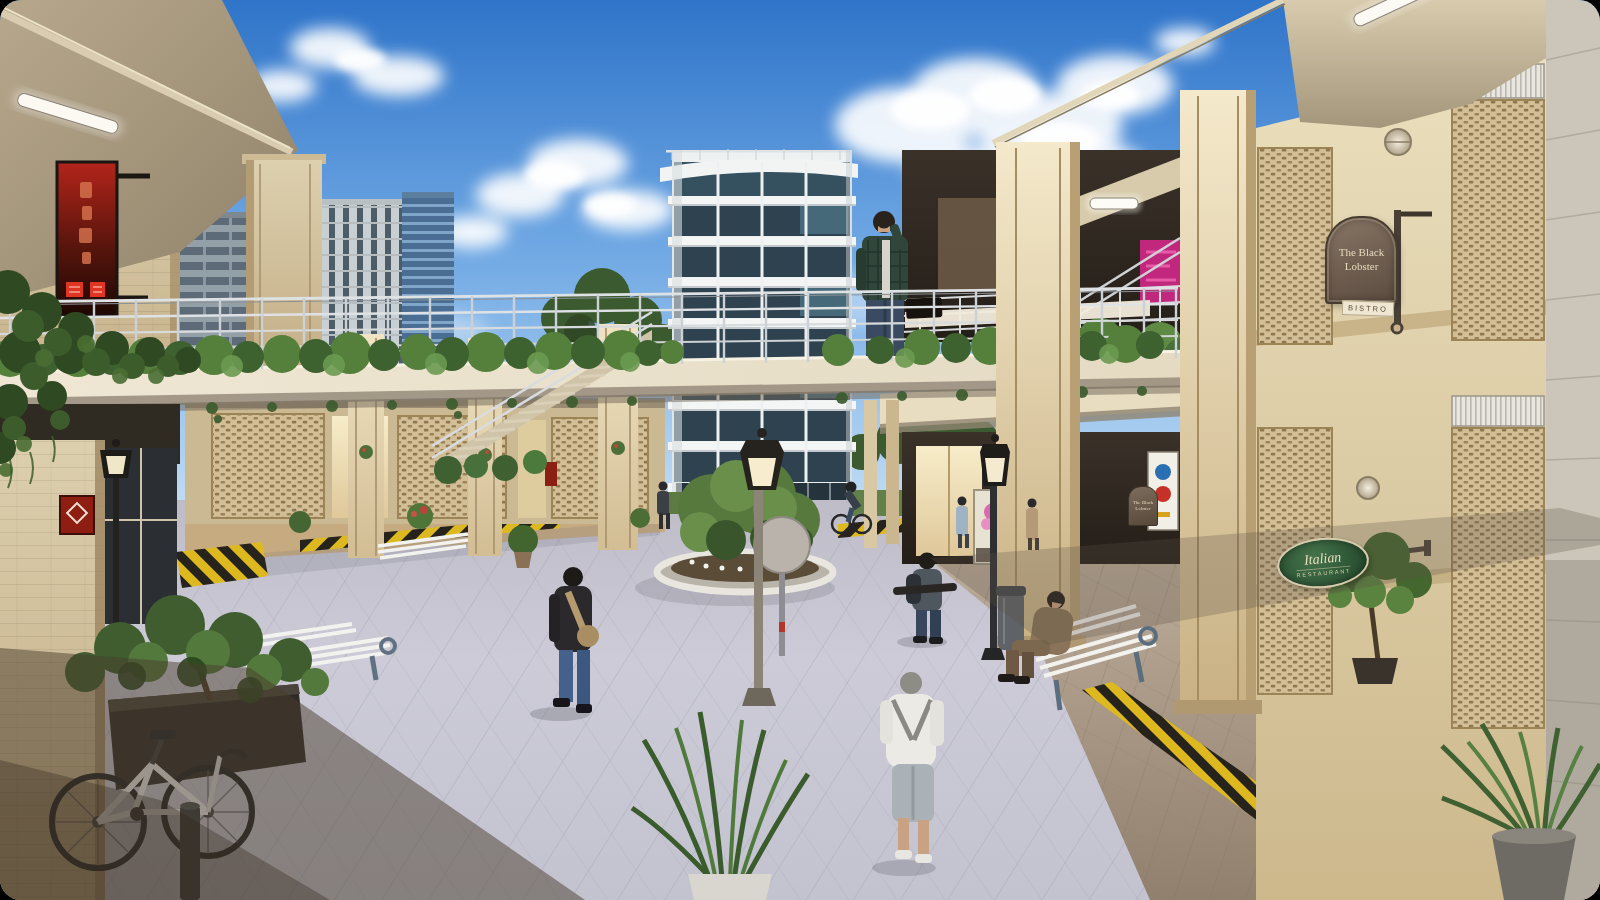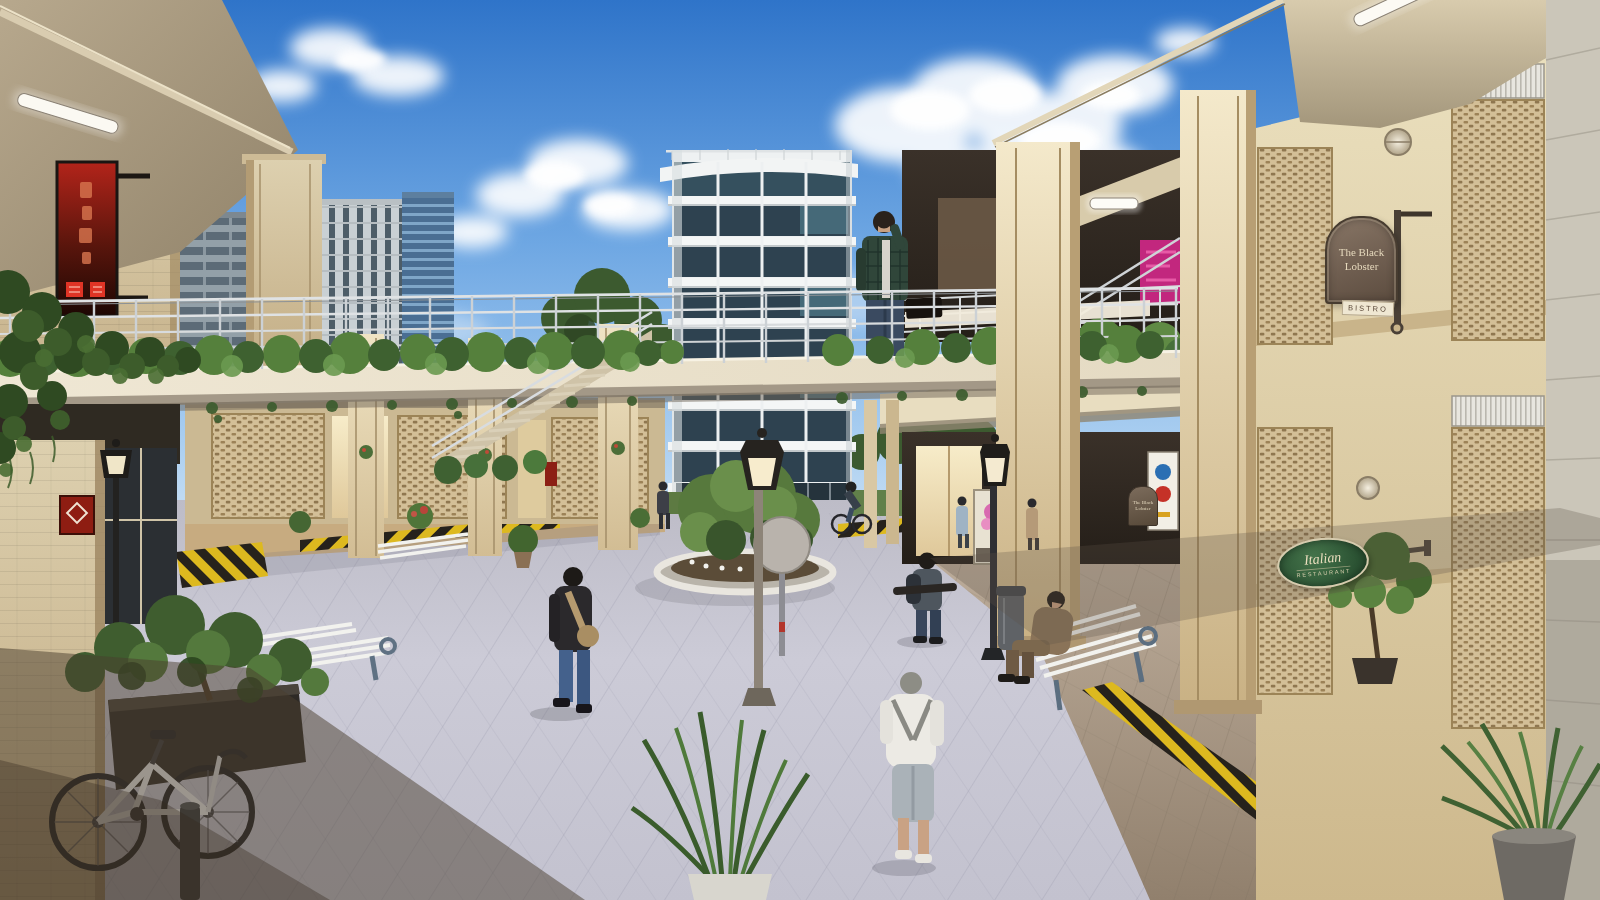--- a/index.html
+++ b/index.html
@@ -1,16 +1,16 @@
 <!DOCTYPE html>
 <html><head>
 <meta charset="utf-8">
 <style>
   html,body{margin:0;padding:0;background:#000;}
-  #stage{position:relative;width:1600px;height:900px;overflow:hidden;font-family:"Liberation Sans",sans-serif;}
+  #stage{position:relative;width:1600px;height:900px;overflow:hidden;font-family:"Liberation Sans",sans-serif;border-radius:21px;}
   #scene-svg{position:absolute;left:0;top:0;}
   .overlay{position:absolute;box-sizing:border-box;}
   .sign-lobster{
     left:1325px;top:216px;width:73px;height:88px;
     border-radius:34px 34px 4px 4px;
     background:linear-gradient(160deg,#887666 0%,#6f5e50 55%,#5c4c3f 100%);
     border:2px solid #473c30;
     box-shadow:inset 0 0 0 2px rgba(226,210,180,.28), inset 0 0 10px rgba(0,0,0,.4), 2px 3px 6px rgba(0,0,0,.25);
     display:flex;flex-direction:column;align-items:center;justify-content:center;
     font-family:"Liberation Serif",serif;color:#e6d9bd;font-size:11px;line-height:1.25;text-align:center;

